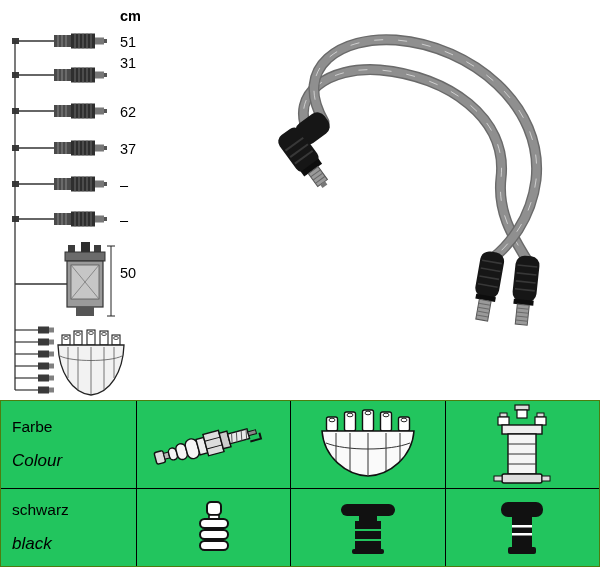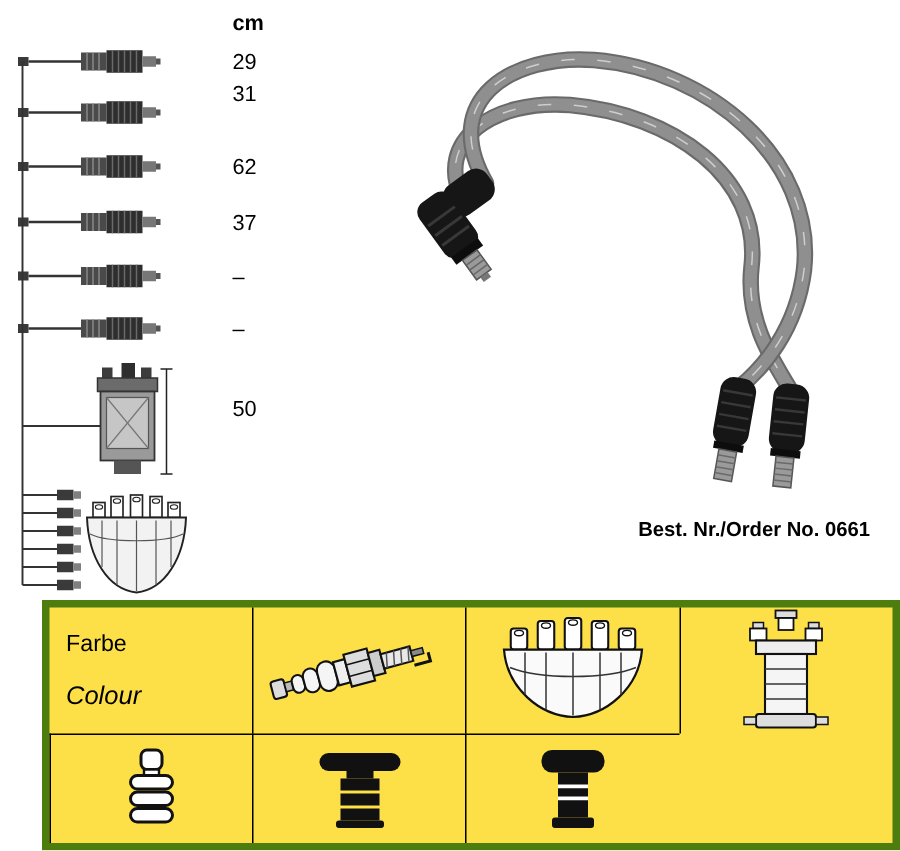--- a/index.html
+++ b/index.html
@@ -1,29 +1,29 @@
 <!DOCTYPE html>
 <html><head>
 <meta charset="utf-8">
 <style>
   html,body{margin:0;padding:0;background:#fff;}
   #page{position:relative;width:600px;height:567px;background:#fff;overflow:hidden;
         font-family:"Liberation Sans", sans-serif;color:#000;}
   
   #left-diagram{position:absolute;left:2px;top:0;}
-  .dim{position:absolute;left:120px;font-size:14.5px;line-height:18px;margin-left:35px;}
+  .dim{position:absolute;left:120px;font-size:14.5px;line-height:18px;}
   .dim.unit{font-weight:700;}
   #photo{position:absolute;left:210px;top:6px;}
   #product-block{position:absolute;right:20px;top:338px;text-align:right;}
   #product-code{font-size:19px;font-weight:700;letter-spacing:.3px;}
   #order-line{font-size:13.5px;font-weight:700;margin-top:7px;}
   
   #spec-table{position:absolute;left:0;right:0;top:400px;bottom:0;
       display:grid;grid-template-columns:135px 1fr 1fr 1fr;grid-template-rows:88fr 78fr;
-      border:5px solid #4d7c0f;box-sizing:border-box;background:#fde047;margin-left:28px;}
+      border:1px solid #4d7c0f;box-sizing:border-box;background:#22c55e;}
   .cell{display:flex;align-items:center;justify-content:center;box-sizing:border-box;}
   .cell.bl{border-left:1px solid #000;}
   .cell.bt{border-top:1px solid #000;}
   .labelcell{flex-direction:column;align-items:flex-start;justify-content:center;
       gap:15px;padding-left:11px;}
   .labelcell .de{font-size:15.5px;}
   .labelcell .en{font-size:17px;font-style:italic;}
 </style>
 </head>
 <body>
@@ -123,21 +123,21 @@
       <line x1="66" y1="347" x2="66" y2="378" stroke="#555" stroke-width="0.8"></line>
       <line x1="76" y1="347" x2="76" y2="390" stroke="#555" stroke-width="0.8"></line>
       <line x1="89" y1="347" x2="89" y2="394" stroke="#555" stroke-width="0.8"></line>
       <line x1="102" y1="347" x2="102" y2="390" stroke="#555" stroke-width="0.8"></line>
       <line x1="112" y1="347" x2="112" y2="378" stroke="#555" stroke-width="0.8"></line>
       <path d="M58 356 C70 362 108 362 120 356" fill="none" stroke="#555" stroke-width="0.8"></path>
     </g>
   </svg>
 
   <div class="dim unit" style="top:7px">cm</div>
-  <div class="dim" style="top:33px">29</div>
+  <div class="dim" style="top:33px">51</div>
   <div class="dim" style="top:54px">31</div>
   <div class="dim" style="top:103px">62</div>
   <div class="dim" style="top:140px">37</div>
   <div class="dim" style="top:176px">–</div>
   <div class="dim" style="top:211px">–</div>
   <div class="dim" style="top:264px">50</div>
 
   <svg id="photo" width="388" height="322" viewBox="0 0 388 322">
 
     <g>
@@ -189,21 +189,20 @@
       <rect x="-10" y="40" width="20" height="5" fill="#0d0d0d"></rect>
       <rect x="-6" y="45" width="12" height="20" fill="#9a9a9a" stroke="#555" stroke-width="1"></rect>
       <line x1="-6" y1="49" x2="6" y2="49" stroke="#6a6a6a" stroke-width="1"></line>
       <line x1="-6" y1="53" x2="6" y2="53" stroke="#6a6a6a" stroke-width="1"></line>
       <line x1="-6" y1="57" x2="6" y2="57" stroke="#6a6a6a" stroke-width="1"></line>
       <line x1="-6" y1="61" x2="6" y2="61" stroke="#6a6a6a" stroke-width="1"></line>
     </g>
   </svg>
 
   <div id="product-block">
-    <div id="order-line">Best. Nr./Order No. 0661</div>
   </div>
 
   <div id="spec-table">
 
     <div class="cell labelcell">
       <span class="de">Farbe</span>
       <span class="en">Colour</span>
     </div>
 
     <div class="cell bl">
@@ -264,20 +263,24 @@
         <rect x="16" y="31" width="28" height="40" fill="#f5f5f5" stroke="#111" stroke-width="1.4"></rect>
         <line x1="16" y1="41" x2="44" y2="41" stroke="#333" stroke-width="1"></line>
         <line x1="16" y1="51" x2="44" y2="51" stroke="#333" stroke-width="1"></line>
         <line x1="16" y1="61" x2="44" y2="61" stroke="#333" stroke-width="1"></line>
         <rect x="10" y="71" width="40" height="9" rx="2" fill="#ddd" stroke="#111" stroke-width="1.4"></rect>
         <rect x="2" y="73" width="8" height="5" fill="#ddd" stroke="#111" stroke-width="1"></rect>
         <rect x="50" y="73" width="8" height="5" fill="#ddd" stroke="#111" stroke-width="1"></rect>
       </svg>
     </div>
 
+    <div class="cell labelcell bt">
+      <span class="de">schwarz</span>
+      <span class="en">black</span>
+    </div>
 
     <div class="cell bl bt">
       <svg width="42" height="56" viewBox="0 0 42 56">
         <rect x="14" y="2" width="14" height="13" rx="4" fill="#fff" stroke="#111" stroke-width="2"></rect>
         <rect x="16" y="15" width="10" height="4" fill="#fff" stroke="#111" stroke-width="1.6"></rect>
         <rect x="7" y="19" width="28" height="9" rx="4.5" fill="#fff" stroke="#111" stroke-width="2"></rect>
         <rect x="7" y="30" width="28" height="9" rx="4.5" fill="#fff" stroke="#111" stroke-width="2"></rect>
         <rect x="7" y="41" width="28" height="9" rx="4.5" fill="#fff" stroke="#111" stroke-width="2"></rect>
       </svg>
     </div>

